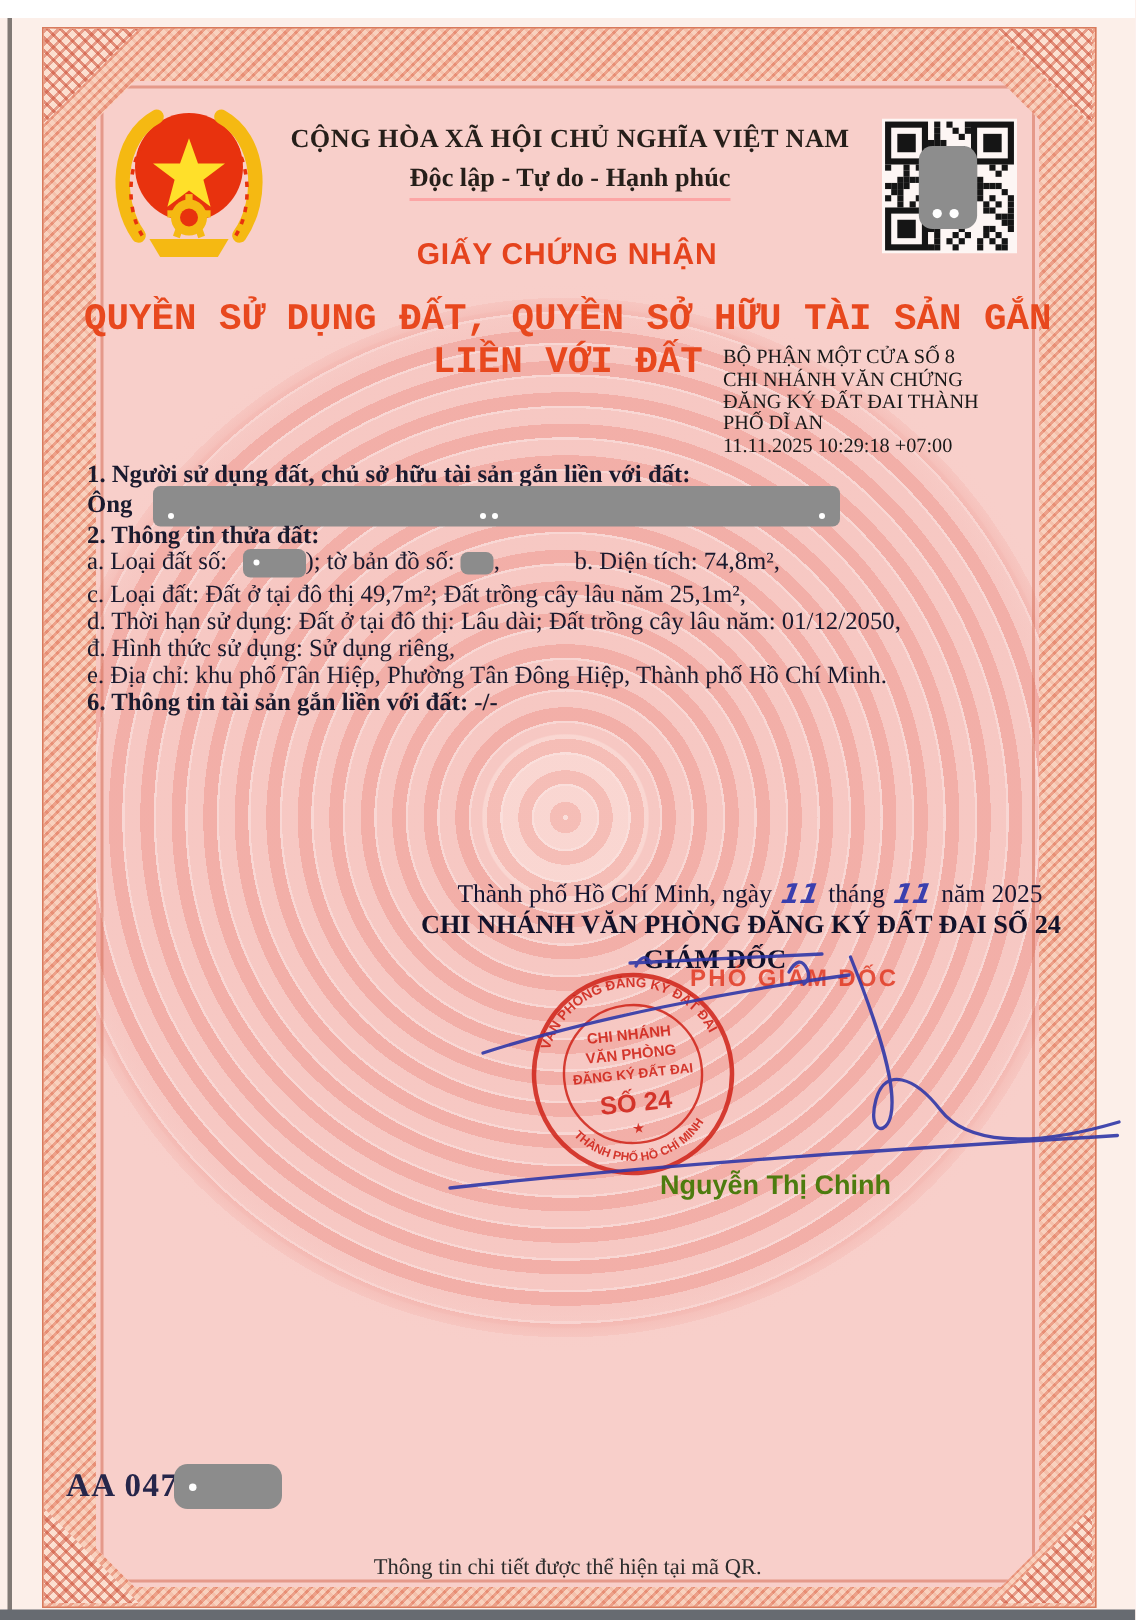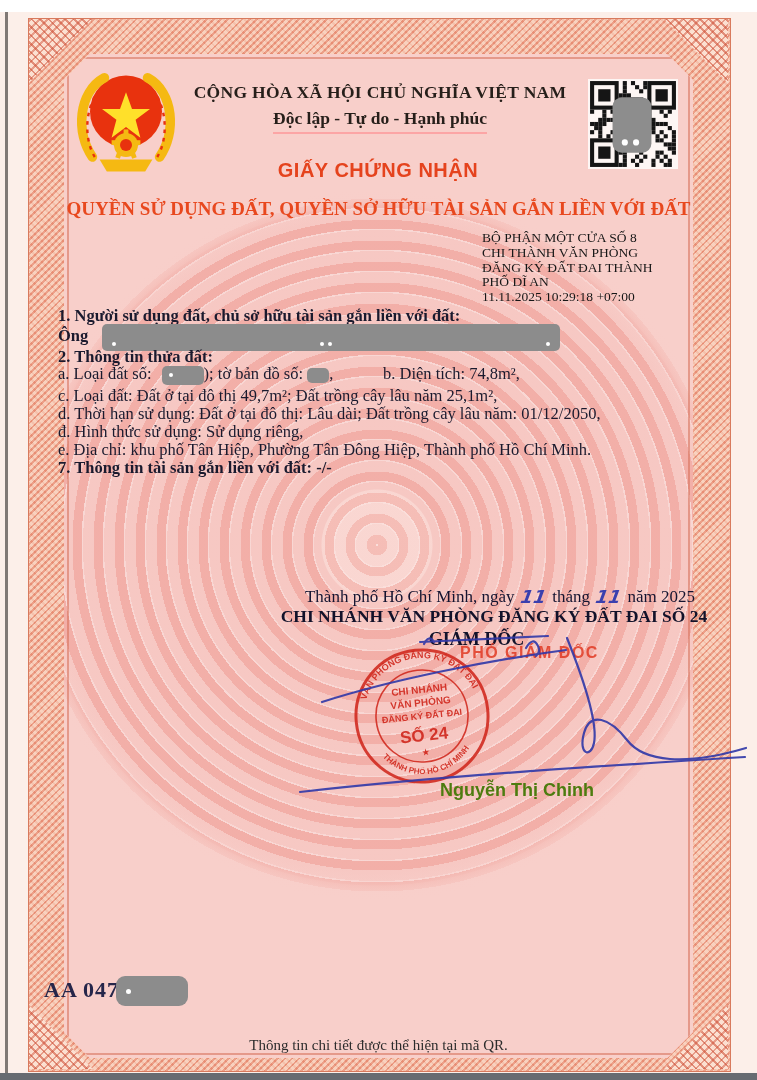--- a/index.html
+++ b/index.html
@@ -40,21 +40,21 @@
     font-weight:bold;font-size:17.5px;color:#261f1a;letter-spacing:.3px;}
   .motto{position:absolute;left:190px;top:108px;width:380px;text-align:center;
     font-weight:bold;font-size:17.5px;color:#261f1a;}
   .motto span{display:inline-block;border-bottom:2px solid #fca5a5;padding-bottom:3px;}
   .emblem{position:absolute;left:66px;top:58px;width:120px;height:126px;}
   .qr{position:absolute;left:588px;top:79px;width:90px;height:90px;}
   
   .title1{position:absolute;left:78px;top:159px;width:600px;text-align:center;
     font-family:"Liberation Sans", sans-serif;font-weight:800;font-size:20px;color:#e5431d;letter-spacing:.5px;}
   .title2{position:absolute;left:36px;top:198px;width:685px;text-align:center;
-    font-family:Liberation Serif, serif;font-weight:800;font-size:19px;color:#e8481e;}
+    font-family:Liberation Mono, monospace;font-weight:800;font-size:25px;color:#e8481e;}
   
   .dstamp{position:absolute;left:482px;top:231px;width:240px;
     font-size:13.5px;line-height:14.8px;color:#171717;}
   
   .bline{position:absolute;left:58px;width:655px;font-size:16.5px;color:#1a1a2e;white-space:nowrap;}
   .bold{font-weight:bold;}
   .redact{position:relative;display:inline-block;background:#8c8c8c;border-radius:5px;vertical-align:middle;}
   .redact i{position:absolute;width:4px;height:4px;border-radius:50%;background:#fff;}
   .abspan{position:absolute;}
   
@@ -253,21 +253,21 @@
       <circle cx="36" cy="62" r="3" fill="#ffffff"></circle>
         <circle cx="47" cy="62" r="3" fill="#ffffff"></circle>
     </g>
   </svg>
 
   <div class="title1">GIẤY CHỨNG NHẬN</div>
   <div class="title2">QUYỀN SỬ DỤNG ĐẤT, QUYỀN SỞ HỮU TÀI SẢN GẮN LIỀN VỚI ĐẤT</div>
 
   <div class="dstamp">
     <div>BỘ PHẬN MỘT CỬA SỐ 8</div>
-    <div>CHI THÀNH VĂN PHÒNG</div>
+    <div>CHI NHÁNH VĂN CHỨNG</div>
     <div>ĐĂNG KÝ ĐẤT ĐAI THÀNH</div>
     <div>PHỐ DĨ AN</div>
     <div>11.11.2025 10:29:18 +07:00</div>
   </div>
 
   <div class="bline bold" style="top:306px;">1. Người sử dụng đất, chủ sở hữu tài sản gắn liền với đất:</div>
   <div class="bline bold" style="top:324px;">
     <span>Ông</span>
     <span class="redact" style="width:458px;height:27px;margin-left:10px;">
       <i style="left:10px;top:18px;"></i>
@@ -283,21 +283,21 @@
       <i style="left:7px;top:7px;"></i>
     </span><span>);</span>
     <span>tờ bản đồ số:</span>
     <span class="redact" style="width:22px;height:15px;"></span><span>,</span>
     <span class="abspan" style="left:325px;">b. Diện tích: 74,8m²,</span>
   </div>
   <div class="bline" style="top:386px;">c. Loại đất: Đất ở tại đô thị 49,7m²; Đất trồng cây lâu năm 25,1m²,</div>
   <div class="bline" style="top:404px;">d. Thời hạn sử dụng: Đất ở tại đô thị: Lâu dài; Đất trồng cây lâu năm: 01/12/2050,</div>
   <div class="bline" style="top:422px;">đ. Hình thức sử dụng: Sử dụng riêng,</div>
   <div class="bline" style="top:440px;">e. Địa chỉ: khu phố Tân Hiệp, Phường Tân Đông Hiệp, Thành phố Hồ Chí Minh.</div>
-  <div class="bline bold" style="top:458px;">7. Thông tin tài sản gắn liền với đất: -/-</div>
+  <div class="bline bold" style="top:458px;">6. Thông tin tài sản gắn liền với đất: -/-</div>
 
   <div class="dateline">
     <span>Thành phố Hồ Chí Minh, ngày</span>
     <span class="hand">11</span>
     <span>tháng</span>
     <span class="hand">11</span>
     <span>năm 2025</span>
   </div>
   <div class="office">CHI NHÁNH VĂN PHÒNG ĐĂNG KÝ ĐẤT ĐAI SỐ 24</div>
   <div class="role-crossed">GIÁM ĐỐC</div>

